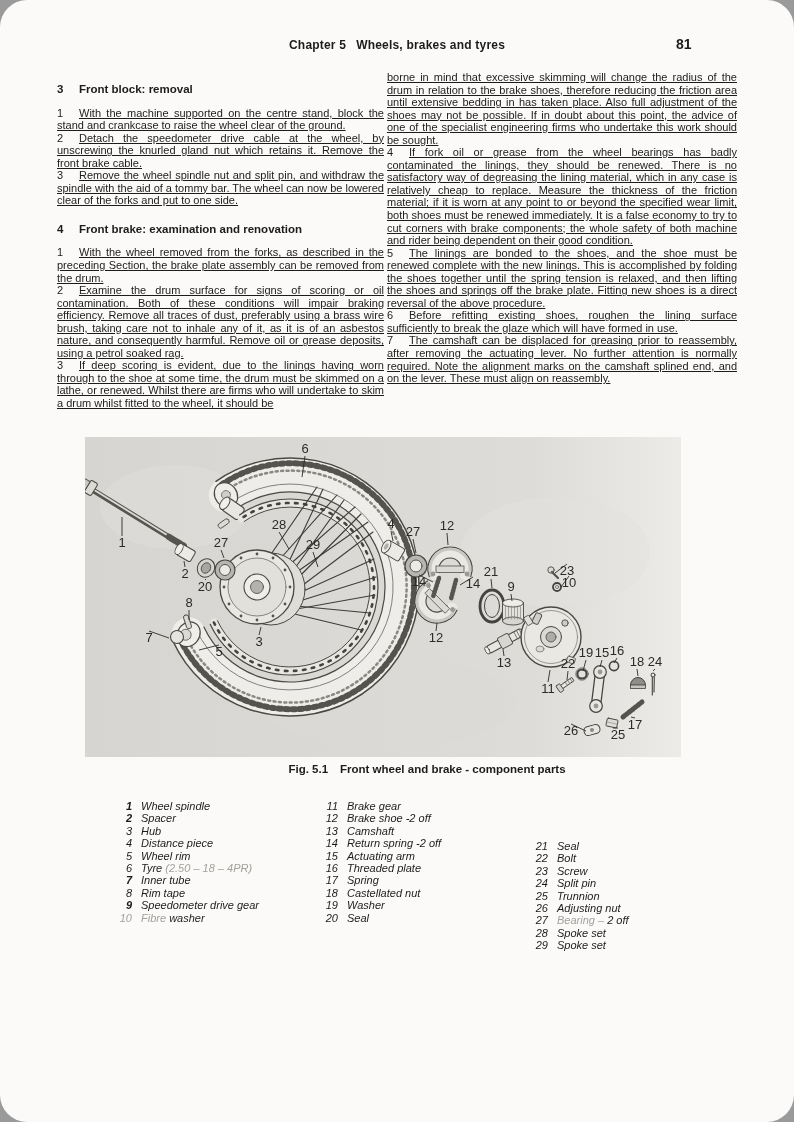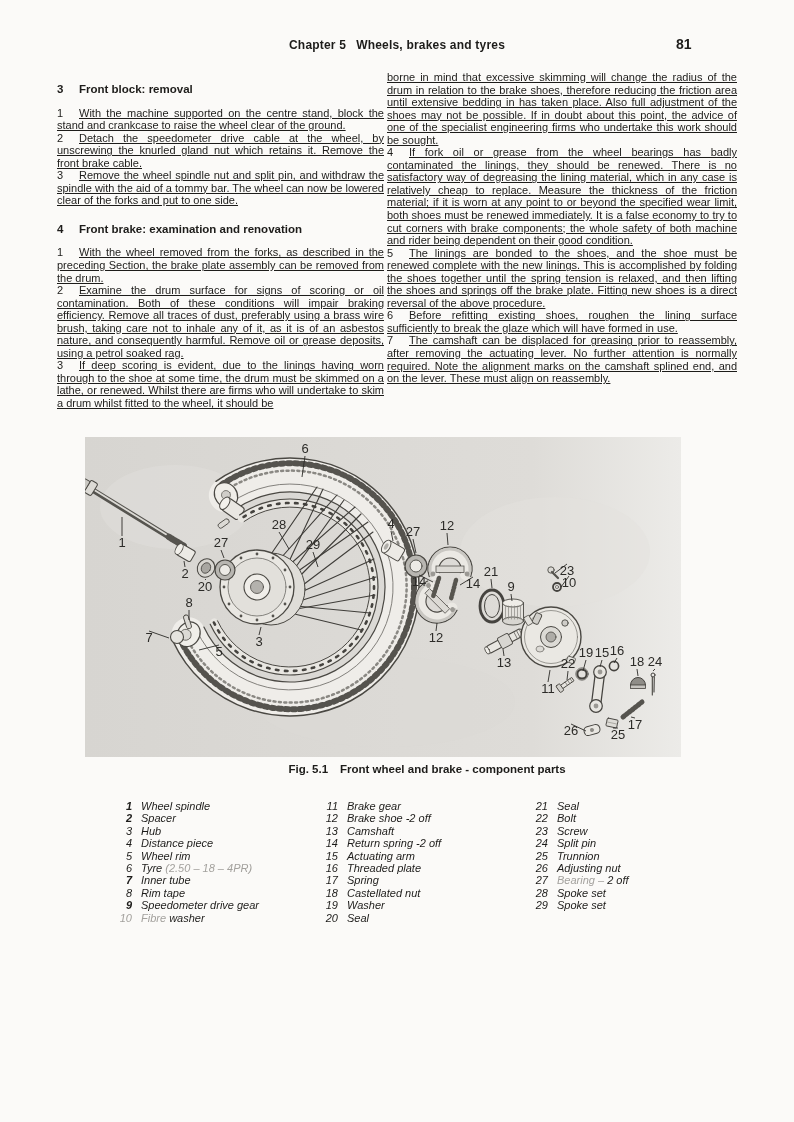--- a/index.html
+++ b/index.html
@@ -1,20 +1,21 @@
 <!DOCTYPE html>
 <html><head>
 <meta charset="utf-8">
 <style>
   html,body{margin:0;padding:0;background:#9a9a9a;}
   .page{
     position:relative;width:794px;height:1122px;margin:0 auto;
     background:#fbfaf8;color:#1d1c1a;
     font-family:"Liberation Sans","DejaVu Sans",sans-serif;
     overflow:hidden;
+    border-radius:27px;
   }
   
   .hdr{position:absolute;top:38px;left:0;width:794px;text-align:center;
        font-size:12px;font-weight:bold;letter-spacing:.2px;}
   .hdr .chap{margin-right:10px;}
   .pageno{position:absolute;top:36px;left:676px;font-size:14px;font-weight:bold;}
   
   .col{position:absolute;font-size:11px;line-height:12.55px;text-align:justify;}
   .col-left{left:57px;top:83px;width:327px;}
   .col-right{left:387px;top:71px;width:350px;}
@@ -29,21 +30,21 @@
   .callout{font-size:13px;fill:#2c2b28;font-family:"Liberation Sans",sans-serif;}
   .cap{position:absolute;top:763px;left:60px;right:0;text-align:center;
        font-size:11.5px;font-weight:bold;}
   .cap .figno{margin-right:12px;}
   
   .parts{position:absolute;top:791px;left:0;width:794px;
          font-size:11px;font-style:italic;line-height:12.4px;}
   .pcol{position:absolute;top:9px;}
   .pcol-0{left:114px;width:200px;}
   .pcol-1{left:320px;width:200px;}
-  .pcol-2{left:530px;width:200px;}
+  .pcol-2{left:530px;width:200px;margin-top:40px;}
   .prow{white-space:nowrap;}
   .pnum{display:inline-block;width:18px;text-align:right;margin-right:9px;}
   .pnum.b{font-weight:bold;}
   .muted{color:#a3a19d;}
 </style>
 </head>
 <body>
 
 <div class="page">
 

